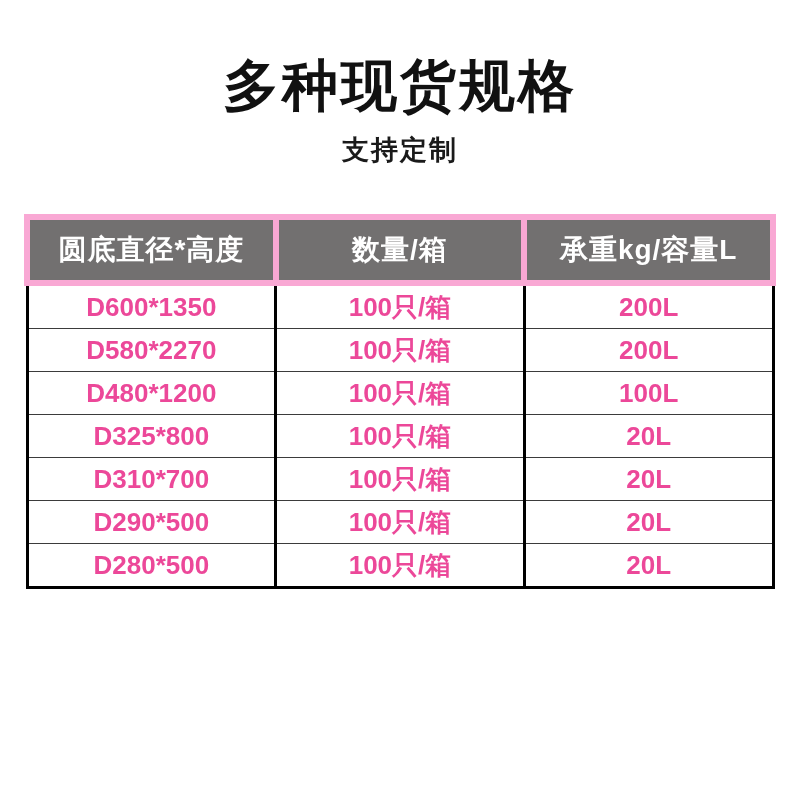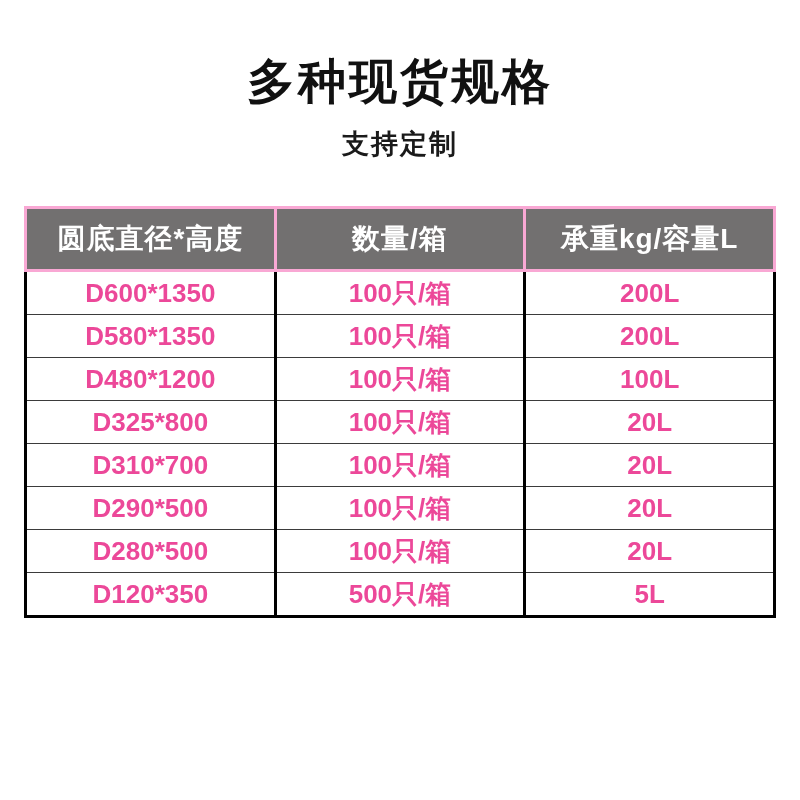--- a/index.html
+++ b/index.html
@@ -11,34 +11,35 @@
   .page {
     position: relative;
     width: 800px;
     height: 800px;
     background: #ffffff;
     overflow: hidden;
   }
   .title {
     padding-top: 58px;
     text-align: center;
-    font-size: 48px;
+    font-size: 56px;
     line-height: 1;
     font-weight: 900;
     color: #111111;
     letter-spacing: 3px;
   }
   .subtitle {
     margin-top: 25px;
     text-align: center;
     font-size: 27px;
     line-height: 1;
     font-weight: 600;
     color: #1a1a1a;
     letter-spacing: 2px;
+    font-family: Liberation Mono, monospace;
   }
   table.spec-table {
     width: 752px;
     margin: 48px auto 0 auto;
     border-collapse: collapse;
     table-layout: fixed;
   }
   table.spec-table th,
   table.spec-table td {
     text-align: center;
@@ -46,21 +47,21 @@
     padding: 0;
     overflow: hidden;
     white-space: nowrap;
   }
   table.spec-table th {
     background: #727070;
     color: #ffffff;
     font-size: 28px;
     font-weight: 700;
     height: 60px;
-    border: 3px solid #f9a8d4;
+    border: 6px solid #f9a8d4;
     letter-spacing: 1px;
   }
   table.spec-table td {
     color: #ec4899;
     font-size: 26px;
     font-weight: 700;
     height: 42px;
     border-left: 3px solid #000000;
     border-right: 3px solid #000000;
     border-top: 1px solid #3b3b3b;
@@ -88,21 +89,21 @@
           <th>承重kg/容量L</th>
         </tr>
     </thead>
     <tbody>
         <tr>
           <td>D600*1350</td>
           <td>100只/箱</td>
           <td>200L</td>
         </tr>
         <tr>
-          <td>D580*1350</td>
+          <td>D580*2270</td>
           <td>100只/箱</td>
           <td>200L</td>
         </tr>
         <tr>
           <td>D480*1200</td>
           <td>100只/箱</td>
           <td>100L</td>
         </tr>
         <tr>
           <td>D325*800</td>
@@ -117,20 +118,15 @@
         <tr>
           <td>D290*500</td>
           <td>100只/箱</td>
           <td>20L</td>
         </tr>
         <tr>
           <td>D280*500</td>
           <td>100只/箱</td>
           <td>20L</td>
         </tr>
-        <tr>
-          <td>D120*350</td>
-          <td>500只/箱</td>
-          <td>5L</td>
-        </tr>
       </tbody>
   </table>
 </div>
 
 </body></html>

